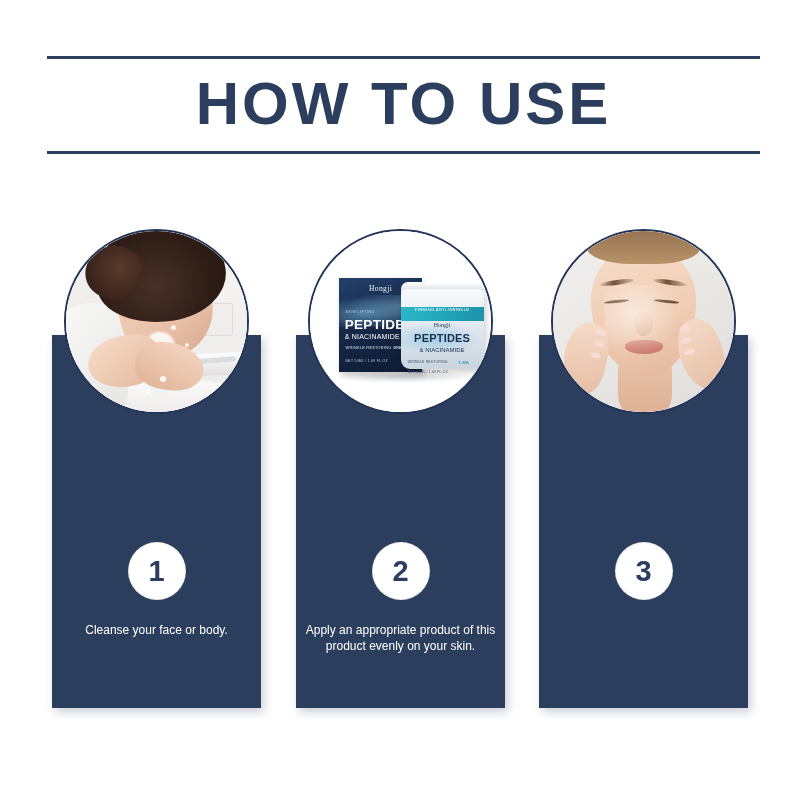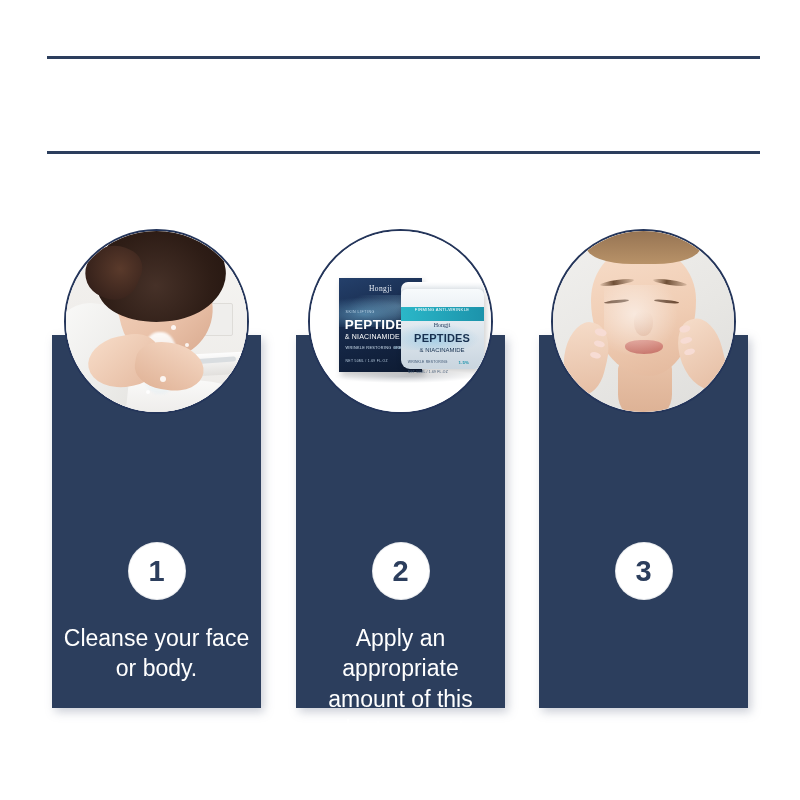--- a/index.html
+++ b/index.html
@@ -339,31 +339,32 @@
     line-height: 1;
     box-shadow: 0 0 0 1px rgba(255,255,255,0.9);
   }
 
   .caption {
     position: absolute;
     left: 8px;
     right: 8px;
     top: 288px;
     color: #ffffff;
-    font-size: 23px;
+    font-size: 12px;
     line-height: 1.32;
     text-align: center;
     font-weight: normal;
   }
 </style>
 </head>
 <body>
 
 <div id="header">
   <div class="rule top"></div>
+  <div id="page-title">HOW TO USE</div>
   <div class="rule bottom"></div>
 </div>
 
 <div id="cards">
 
   <div class="card c0">
     <div class="card-body">
       <div class="badge">1</div>
       <div class="caption">Cleanse your face or body.</div>
     </div>
@@ -387,21 +388,21 @@
         <div class="s1-drop" style="left:66%;top:62%;width:4px;height:4px;"></div>
         <div class="s1-drop" style="left:52%;top:80%;width:6px;height:6px;"></div>
         <div class="s1-drop" style="left:44%;top:88%;width:4px;height:4px;"></div>
       </div>
     </div>
   </div>
 
   <div class="card c1">
     <div class="card-body">
       <div class="badge">2</div>
-      <div class="caption">Apply an appropriate amount of this product amount on your skin.</div>
+      <div class="caption">Apply an appropriate product of this product evenly on your skin.</div>
     </div>
     <div class="card-circle plain">
       <div class="scene">
         <div class="s2-bg"></div>
         <div class="s2-shadow"></div>
 
         <div class="s2-box-side"></div>
         <div class="s2-box">
           <div class="s2-box-wave"></div>
           <div class="s2-brand">Hongji</div>

